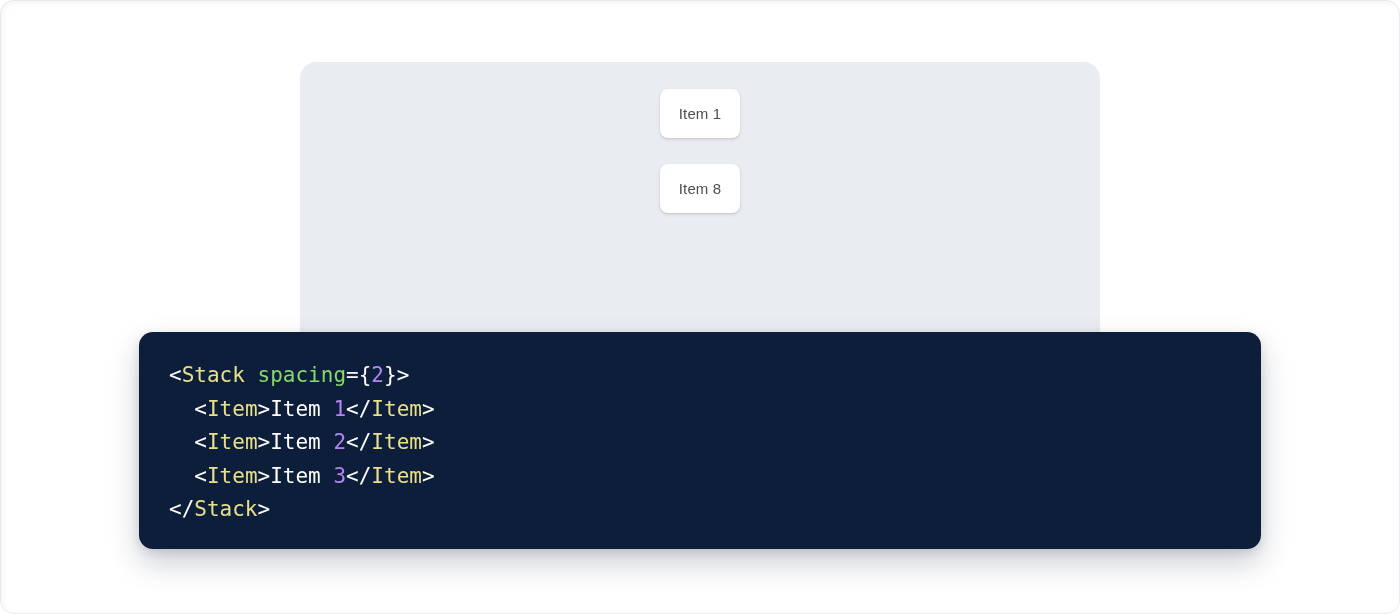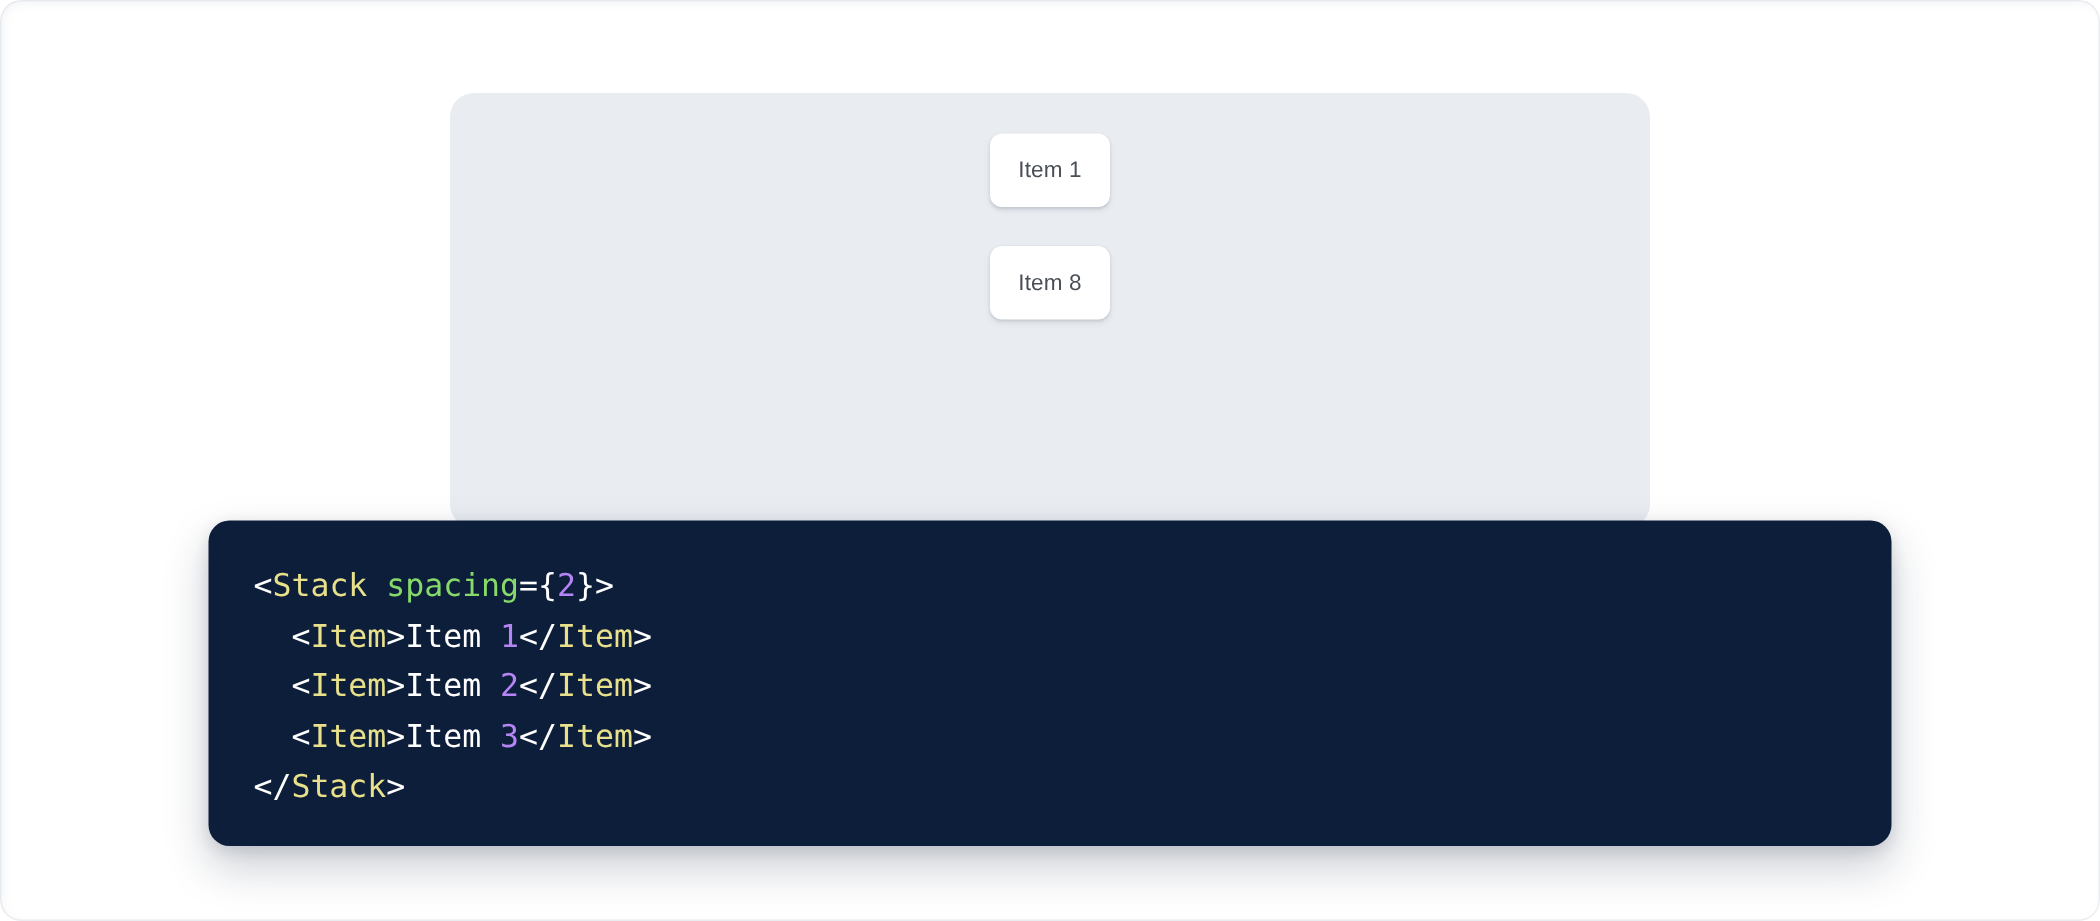--- a/index.html
+++ b/index.html
@@ -75,21 +75,20 @@
     left: 139px;
     top: 332px;
     width: 1122px;
     height: 217px;
     background: #0d1e3a;
     border-radius: 14px;
     box-shadow: 0 14px 30px rgba(20,32,60,0.22), 0 3px 10px rgba(20,32,60,0.12);
     box-sizing: border-box;
     padding: 27px 0 0 30px;
     overflow: hidden;
-    margin-top: 15px;
   }
 
   #code-pre {
     margin: 0;
     font-family: "DejaVu Sans Mono", "Liberation Mono", monospace;
     font-size: 21px;
     line-height: 33.6px;
     color: #ffffff;
     white-space: pre;
     tab-size: 2;

